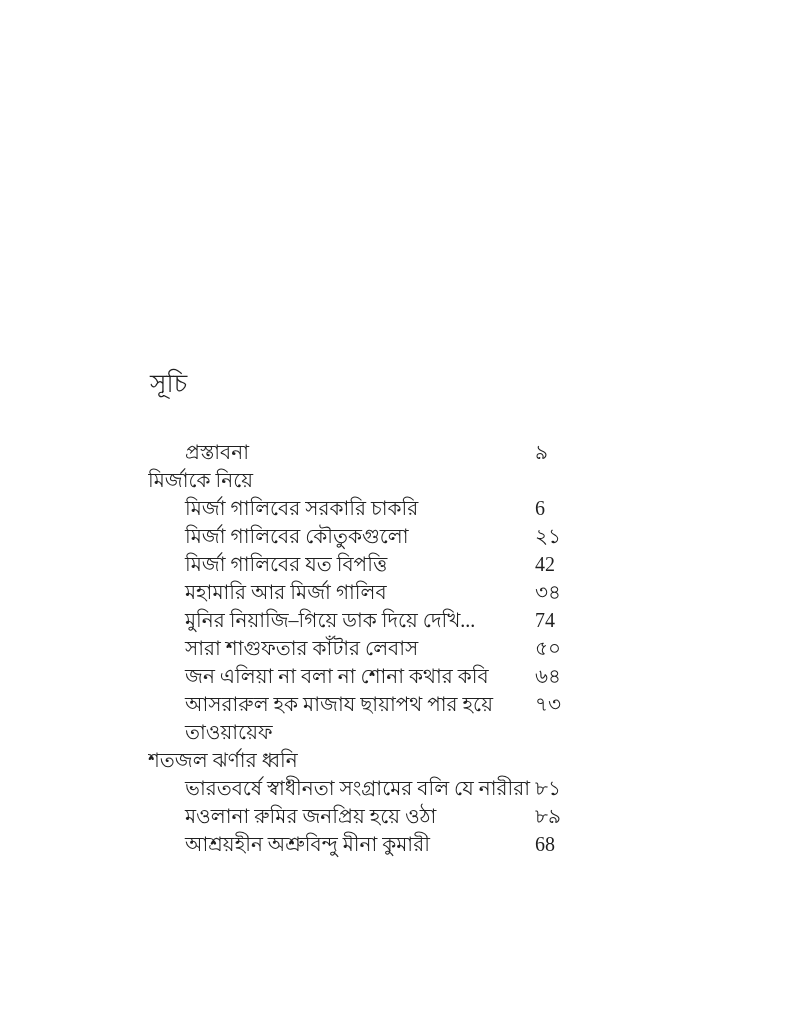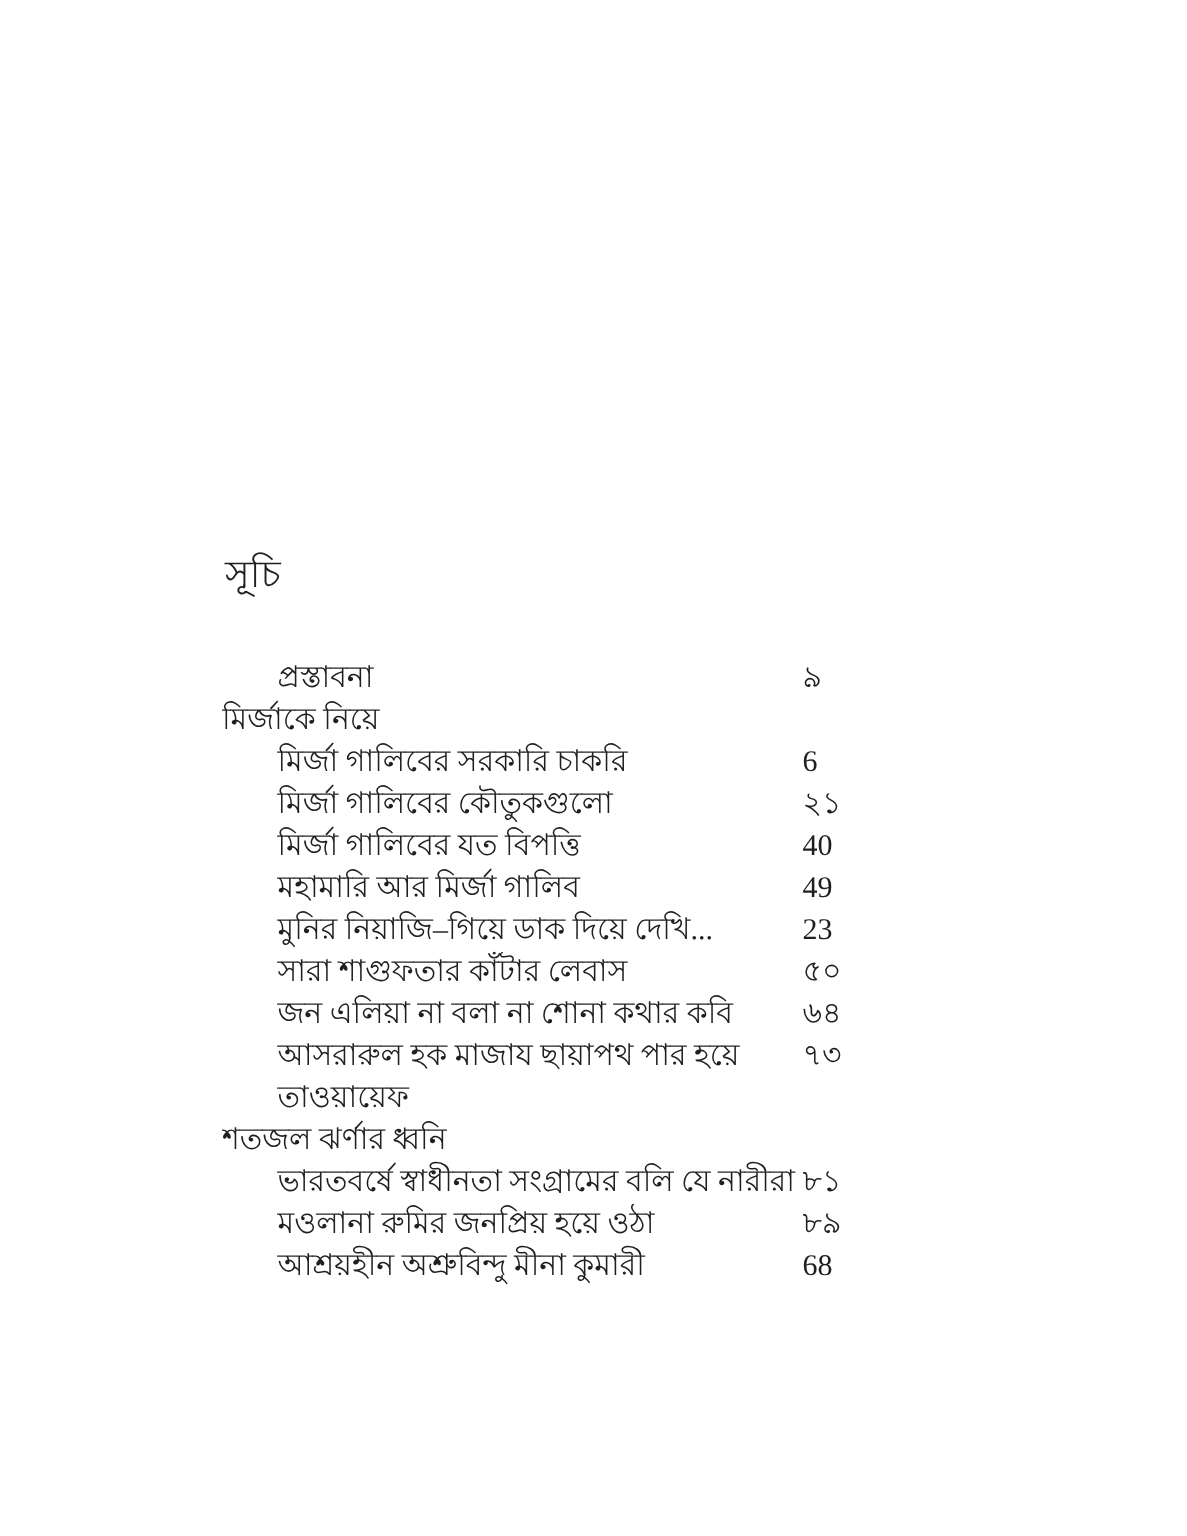--- a/index.html
+++ b/index.html
@@ -90,32 +90,32 @@
         <span class="toc-page">6</span>
       </div>
 
       <div class="toc-row entry">
         <span class="toc-label">মির্জা গালিবের কৌতুকগুলো</span>
         <span class="toc-page">২১</span>
       </div>
 
       <div class="toc-row entry">
         <span class="toc-label">মির্জা গালিবের যত বিপত্তি</span>
-        <span class="toc-page">40</span>
+        <span class="toc-page">42</span>
       </div>
 
       <div class="toc-row entry">
         <span class="toc-label">মহামারি আর মির্জা গালিব</span>
-        <span class="toc-page">49</span>
+        <span class="toc-page">৩৪</span>
       </div>
 
 
       <div class="toc-row entry">
         <span class="toc-label">মুনির নিয়াজি–গিয়ে ডাক দিয়ে দেখি...</span>
-        <span class="toc-page">23</span>
+        <span class="toc-page">74</span>
       </div>
 
       <div class="toc-row entry">
         <span class="toc-label">সারা শাগুফতার কাঁটার লেবাস</span>
         <span class="toc-page">৫০</span>
       </div>
 
 
       <div class="toc-row entry">
         <span class="toc-label">জন এলিয়া না বলা না শোনা কথার কবি</span>

